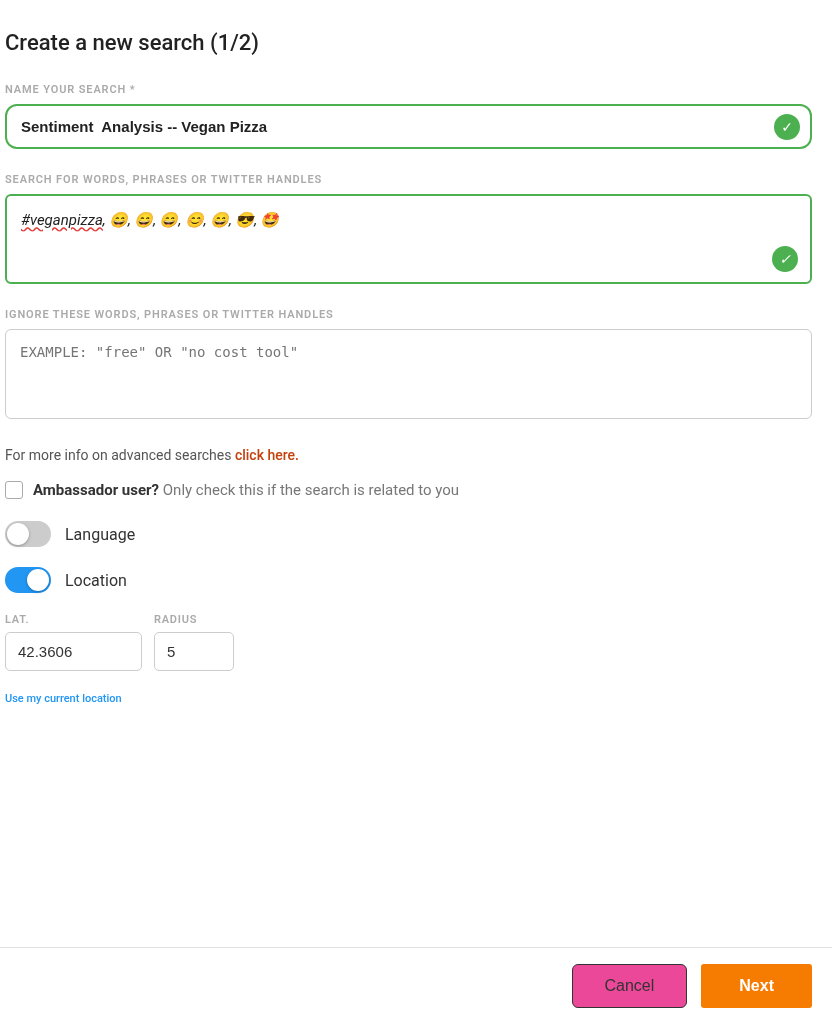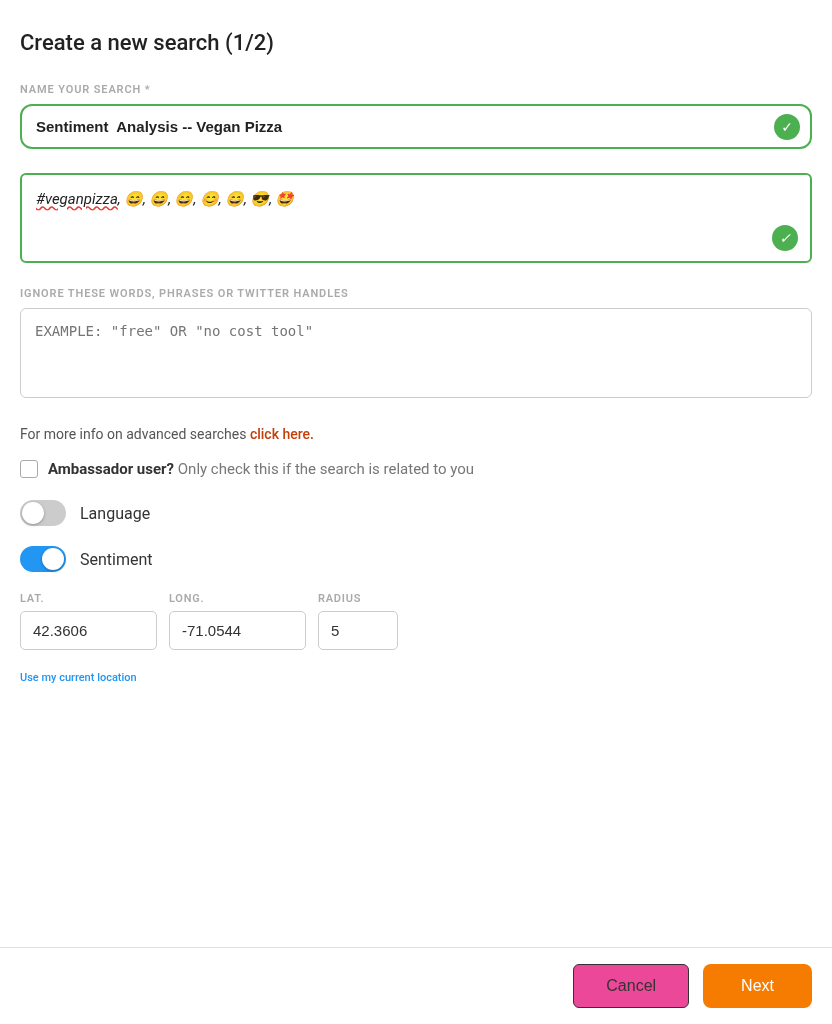--- a/index.html
+++ b/index.html
@@ -10,21 +10,21 @@
 
     body {
       font-family: -apple-system, BlinkMacSystemFont, 'Segoe UI', Roboto, sans-serif;
       background: #fff;
       width: 832px;
       min-height: 1024px;
       color: #333;
     }
 
     .page-container {
-      padding: 30px 20px 0 20px;
+      padding: 30px 20px 0 5px;
       max-width: 832px;
     }
 
     .page-title {
       font-size: 22px;
       font-weight: 500;
       color: #222;
       margin-bottom: 28px;
     }
 
@@ -254,26 +254,26 @@
       background: #ec4899;
       font-size: 16px;
       color: #333;
       cursor: pointer;
       font-weight: 500;
     }
 
     .btn-next {
       padding: 12px 38px;
       border: none;
-      border-radius: 8px;
+      border-radius: 3px;
       background: #f57c00;
       font-size: 16px;
       color: #fff;
       cursor: pointer;
-      font-weight: 400;
+      font-weight: 700;
     }
 
     .emoji-check {
       position: absolute;
       right: 12px;
       bottom: 10px;
       width: 26px;
       height: 26px;
       background: #4caf50;
       border-radius: 50%;
@@ -295,20 +295,21 @@
   <div class="field-group">
     <div class="field-label">NAME YOUR SEARCH *</div>
     <div class="input-wrapper">
       <input type="text" class="text-input" value="Sentiment  Analysis -- Vegan Pizza" style="">
       <div class="check-icon">✓</div>
     </div>
   </div>
 
   
   <div class="field-group">
+    <div class="field-label">SEARCH FOR WORDS, PHRASES OR TWITTER HANDLES</div>
     <div class="emoji-field-wrapper">
       <div class="emoji-field-content">
         <span class="hashtag">#veganpizza</span>,
         😄, 😄, 😄, 😊, 😄, 😎, 🤩
       </div>
       <div class="emoji-check">✓</div>
     </div>
   </div>
 
   
@@ -338,34 +339,30 @@
       <div class="toggle-knob"></div>
     </div>
     <span class="toggle-label">Language</span>
   </div>
 
   
   <div class="toggle-row">
     <div class="toggle on">
       <div class="toggle-knob"></div>
     </div>
-    <span class="toggle-label">Sentiment</span>
+    <span class="toggle-label">Location</span>
   </div>
 
   
   <div class="location-fields">
     <div class="location-field-group">
       <div class="location-field-label">LAT.</div>
       <input type="text" class="location-input" value="42.3606" style="">
     </div>
     <div class="location-field-group">
-      <div class="location-field-label">LONG.</div>
-      <input type="text" class="location-input" value="-71.0544" style="">
-    </div>
-    <div class="location-field-group">
       <div class="location-field-label">RADIUS</div>
       <input type="text" class="location-input radius" value="5" style="">
     </div>
   </div>
 
   
   <a href="#" class="use-location-link">Use my current location</a>
 </div>
 
 <div class="footer-bar">

